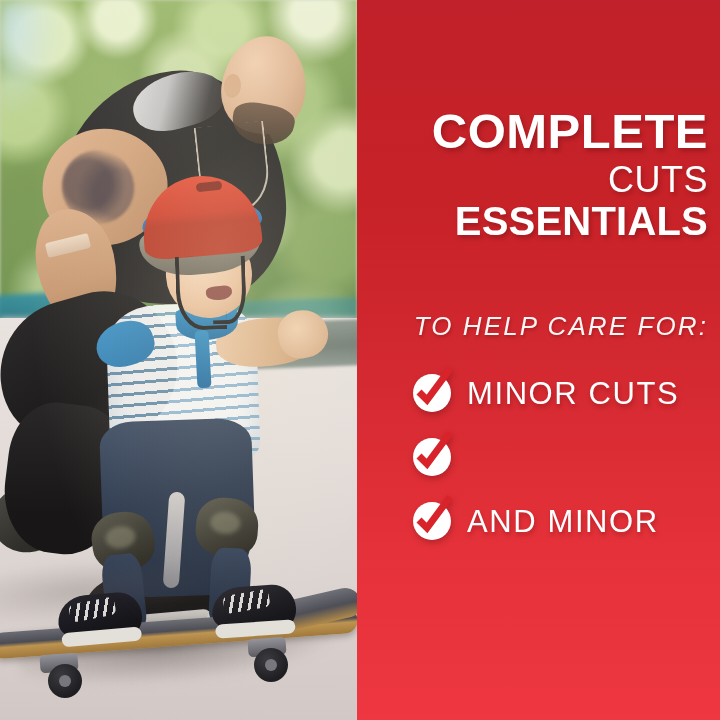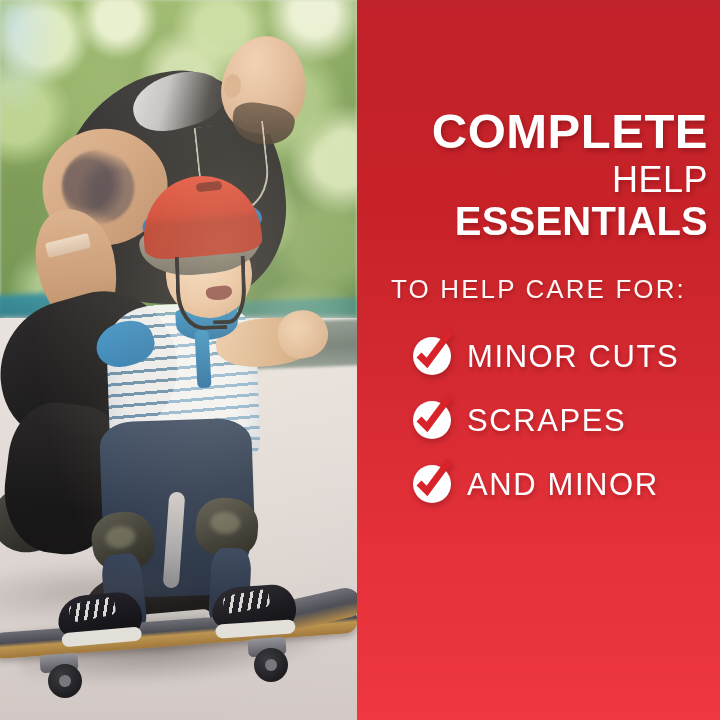--- a/index.html
+++ b/index.html
@@ -547,27 +547,28 @@
   .h-essentials {
     font-size: 40px;
     font-weight: 700;
     letter-spacing: .2px;
     line-height: 1.0;
     margin-top: 1px;
     text-shadow: 2px 3px 4px rgba(92,12,16,.38);
   }
 
   .subhead {
-    margin-top: 33px;
-    text-align: center;
+    margin-top: 70px;
+    text-align: right;
     color: #fdf6f4;
     font-size: 26px;
     font-weight: 500;
     letter-spacing: 2.1px;
     text-shadow: 1px 2px 3px rgba(92,12,16,.34);
+    font-style: italic;
   }
 
   .care-list {
     margin: 32px 0 0 44px;
     display: flex;
     flex-direction: column;
     gap: 26px;
   }
   .care-item {
     display: flex;
@@ -687,21 +688,21 @@
       <span class="sole"></span>
     </div>
 
     <div class="photo-grade"></div>
   </div>
 
   <div class="red-pane">
 
     <div class="headline-block">
       <div class="h-complete">COMPLETE</div>
-      <div class="h-with">HELP</div>
+      <div class="h-with">CUTS</div>
       <div class="h-essentials">ESSENTIALS</div>
     </div>
 
     <div class="subhead">TO HELP CARE FOR:</div>
 
     <div class="care-list">
 
       <div class="care-item">
         <span class="check-badge">
           <span class="disc"></span>
@@ -712,21 +713,20 @@
         <span class="care-label">MINOR CUTS</span>
       </div>
 
       <div class="care-item">
         <span class="check-badge">
           <span class="disc"></span>
           <svg viewBox="0 0 46 46" aria-hidden="true">
             <path d="M9 25 L17 33 L40 2" fill="none" stroke="#D8232A" stroke-width="7" stroke-linecap="butt" stroke-linejoin="miter"></path>
           </svg>
         </span>
-        <span class="care-label">SCRAPES</span>
       </div>
 
       <div class="care-item">
         <span class="check-badge">
           <span class="disc"></span>
           <svg viewBox="0 0 46 46" aria-hidden="true">
             <path d="M9 25 L17 33 L40 2" fill="none" stroke="#D8232A" stroke-width="7" stroke-linecap="butt" stroke-linejoin="miter"></path>
           </svg>
         </span>
         <span class="care-label">AND MINOR</span>

